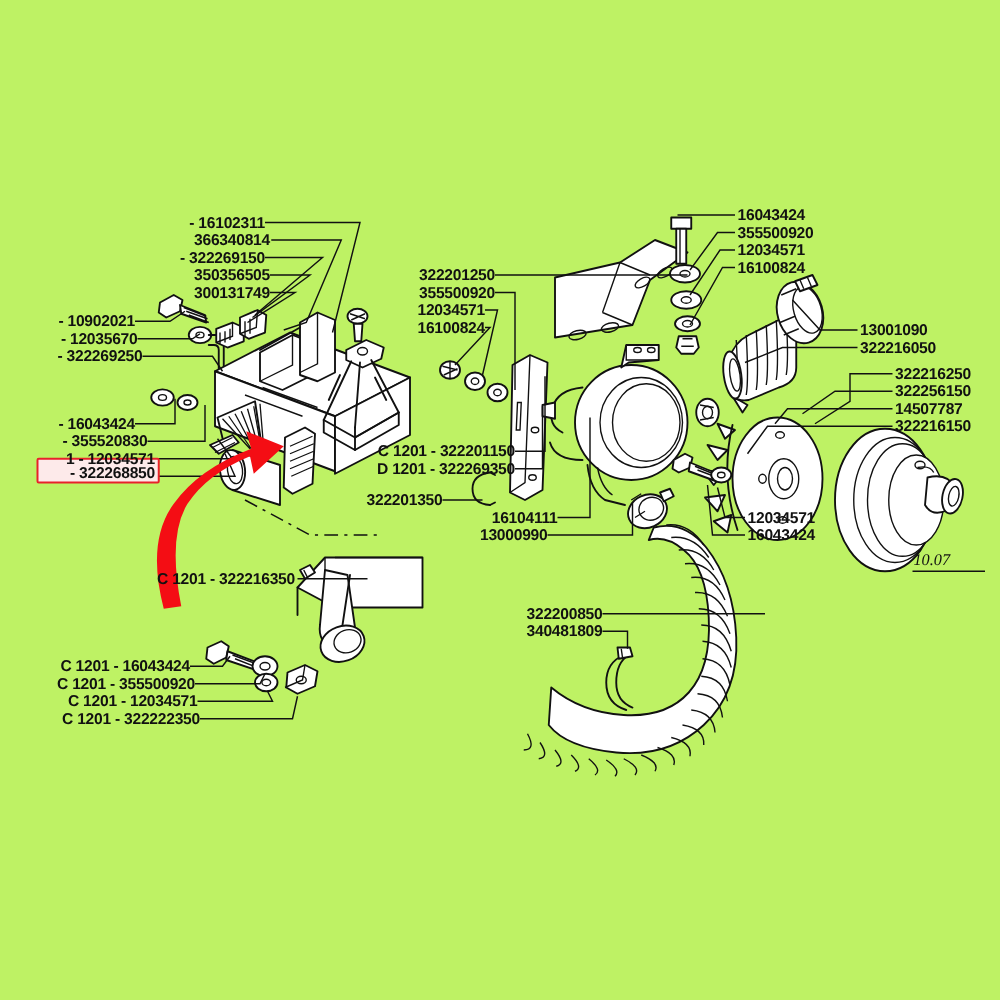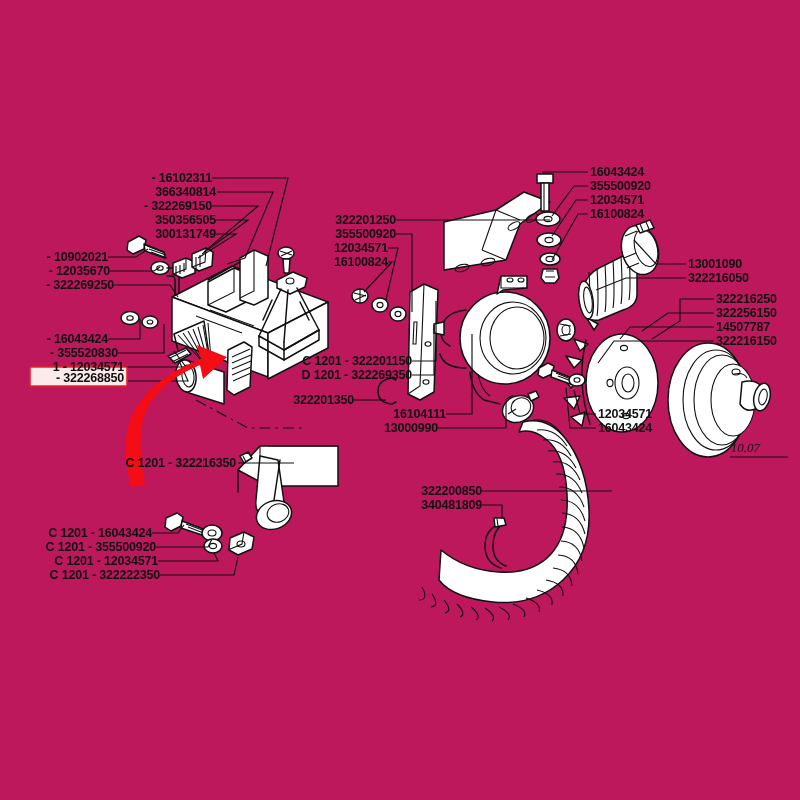--- a/index.html
+++ b/index.html
@@ -1,18 +1,18 @@
 <!DOCTYPE html>
 <html><head>
 <meta charset="utf-8">
 <style>
   html,body{margin:0;padding:0;background:#ffffff;}
   body{width:800px;height:800px;overflow:hidden;
        font-family:"Liberation Sans","DejaVu Sans",sans-serif;}
-  #sheet{position:relative;width:800px;height:800px;background:#be185d;}
+  #sheet{position:relative;width:800px;height:800px;background:#bef264;}
   svg{display:block;}
   .lbl{font-family:"Liberation Sans","DejaVu Sans",sans-serif;
        font-size:12.5px;font-weight:bold;fill:#111;letter-spacing:-0.2px;}
   .lbl-r{text-anchor:end;}
   .rev{font-family:"Liberation Serif","DejaVu Serif",serif;
        font-size:13px;font-style:italic;fill:#111;}
   .ln{stroke:#111;stroke-width:1.15;fill:none;stroke-linecap:butt;}
   .art{stroke:#111;fill:none;stroke-width:1.5;stroke-linejoin:round;stroke-linecap:round;}
   .artf{stroke:#111;fill:#fff;stroke-width:1.5;stroke-linejoin:round;stroke-linecap:round;}
   .thin{stroke:#111;fill:none;stroke-width:1.1;}

